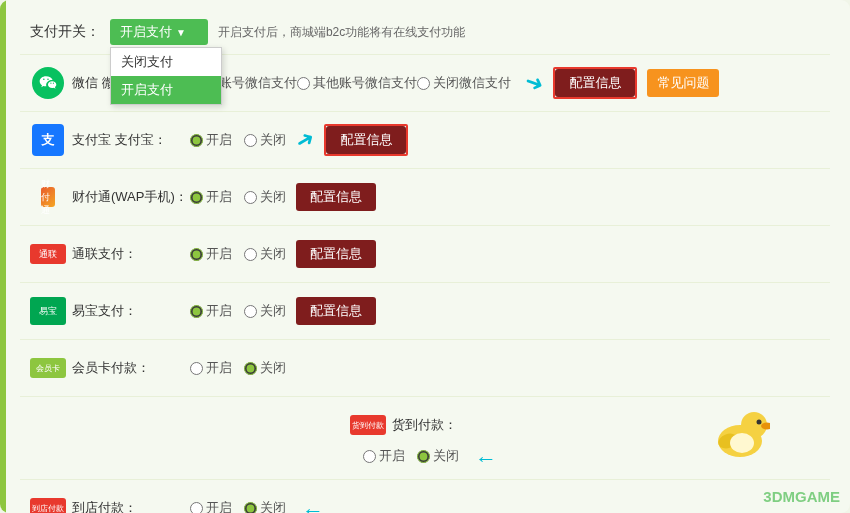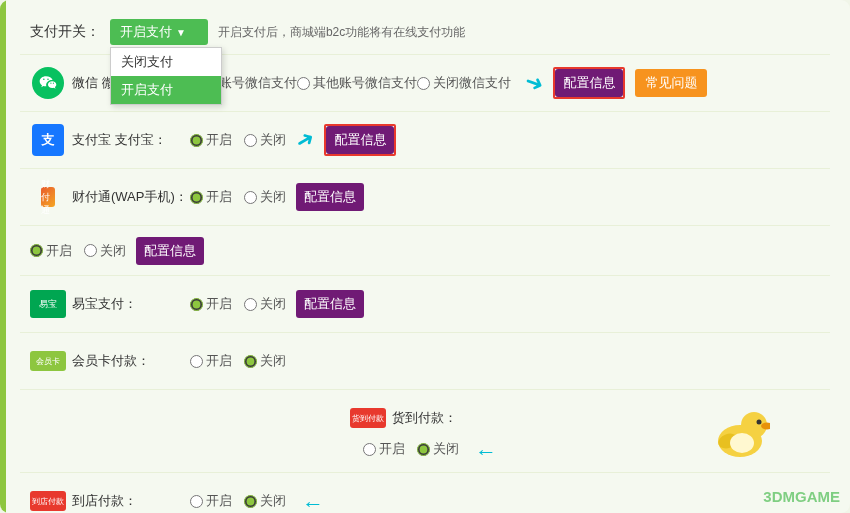--- a/index.html
+++ b/index.html
@@ -85,24 +85,24 @@
       font-size: 13px;
       color: #555;
     }
 
     input[type="radio"] {
       accent-color: #8dc63f;
     }
 
     
     .btn-config {
-      background: #701a75;
+      background: #7f1d1d;
       color: white;
       border: none;
-      padding: 5px 8px;
+      padding: 5px 14px;
       border-radius: 3px;
       cursor: pointer;
       font-size: 13px;
       font-family: "Microsoft YaHei", Arial, sans-serif;
     }
 
     .btn-how {
       background: #5bc8e8;
       color: white;
       border: none;
@@ -335,20 +335,28 @@
         <label class="radio-label">
           <input type="radio" name="caitong" style="">
           <span>关闭</span>
         </label>
       </div>
       <button class="btn-config">配置信息</button>
     </div>
   </div>
 
   <div class="section-row" style="padding-left:10px;">
+    <div class="section-label">
+      <div class="section-icon">
+        <div style="background:#e8392d; color:white; font-size:9px; border-radius:3px; width:36px; height:20px; display:flex; align-items:center; justify-content:center;">通联</div>
+      </div>
+      <span class="section-title">
+        <span>通联支付：</span>
+      </span>
+    </div>
     <div class="section-content">
       <div class="radio-group">
         <label class="radio-label">
           <input type="radio" name="unionpay" checked="" style="">
           <span>开启</span>
         </label>
         <label class="radio-label">
           <input type="radio" name="unionpay" style="">
           <span>关闭</span>
         </label>

